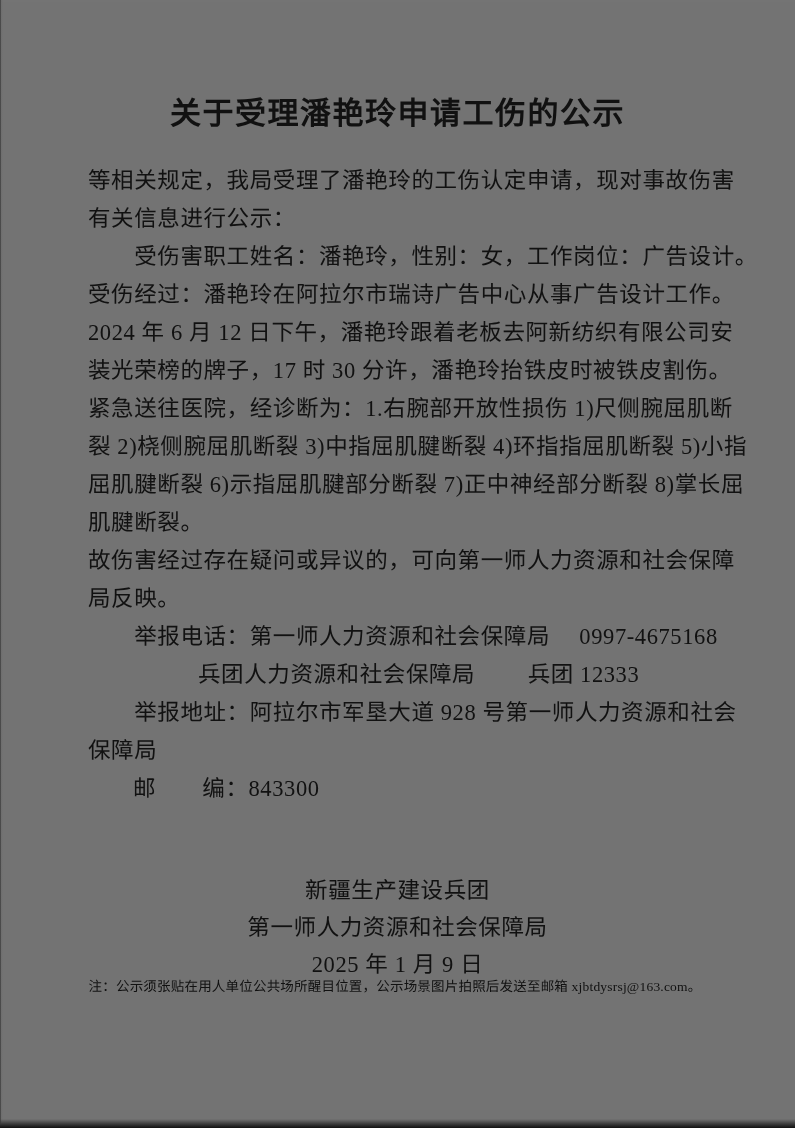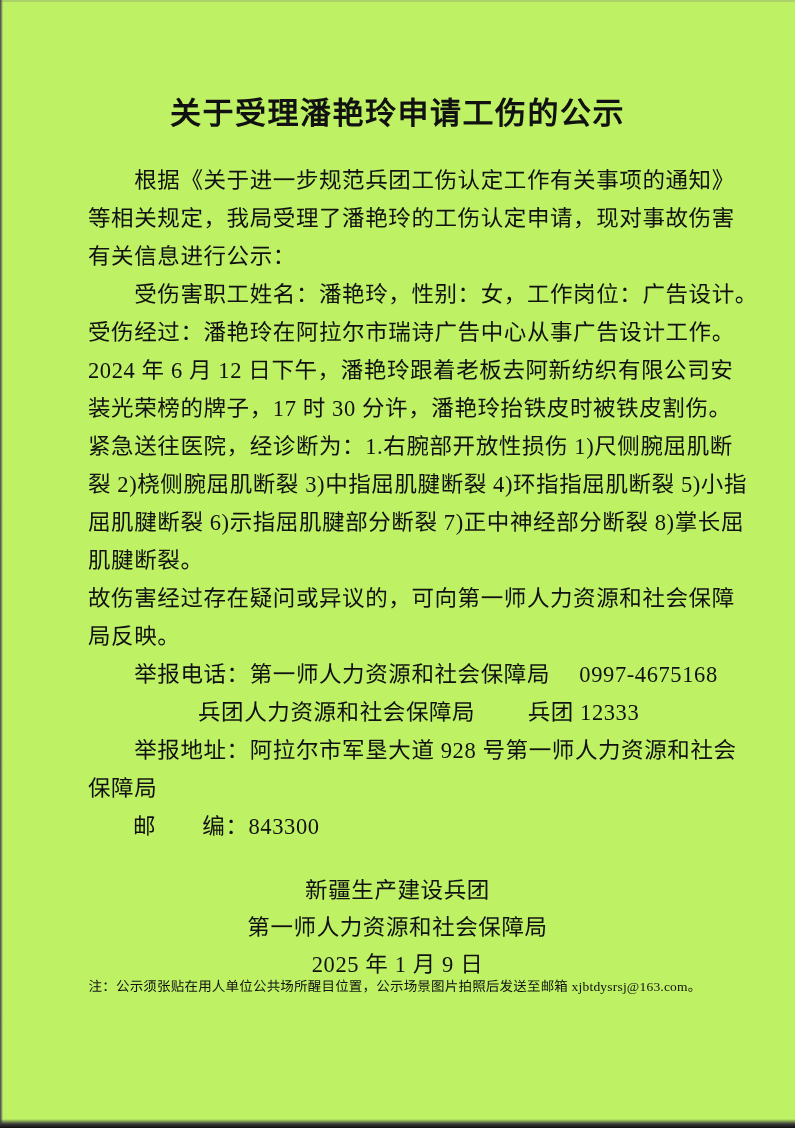--- a/index.html
+++ b/index.html
@@ -4,21 +4,21 @@
 <style>
   html, body {
     margin: 0;
     padding: 0;
     background: #ffffff;
   }
   .page {
     position: relative;
     width: 795px;
     height: 1128px;
-    background: #bef264;
+    background: #737373;
     overflow: hidden;
     font-family: "Liberation Serif", "DejaVu Serif", serif;
     color: #111111;
     box-sizing: border-box;
   }
   
   .edge-left {
     position: absolute;
     left: 0;
     top: 0;
@@ -105,21 +105,20 @@
 <div class="page">
 
   <div class="edge-top"></div>
   <div class="edge-left"></div>
   <div class="edge-bottom"></div>
 
   <div class="doc-title">关于受理潘艳玲申请工伤的公示</div>
 
   <div class="body-block">
 
-    <div class="line">　　根据《关于进一步规范兵团工伤认定工作有关事项的通知》</div>
     <div class="line">等相关规定，我局受理了潘艳玲的工伤认定申请，现对事故伤害</div>
     <div class="line">有关信息进行公示：</div>
 
     <div class="line">　　受伤害职工姓名：潘艳玲，性别：女，工作岗位：广告设计。</div>
 
     <div class="line">受伤经过：潘艳玲在阿拉尔市瑞诗广告中心从事广告设计工作。</div>
     <div class="line">2024 年 6 月 12 日下午，潘艳玲跟着老板去阿新纺织有限公司安</div>
     <div class="line">装光荣榜的牌子，17 时 30 分许，潘艳玲抬铁皮时被铁皮割伤。</div>
     <div class="line">紧急送往医院，经诊断为：1.右腕部开放性损伤 1)尺侧腕屈肌断</div>
     <div class="line">裂 2)桡侧腕屈肌断裂 3)中指屈肌腱断裂 4)环指指屈肌断裂 5)小指</div>

